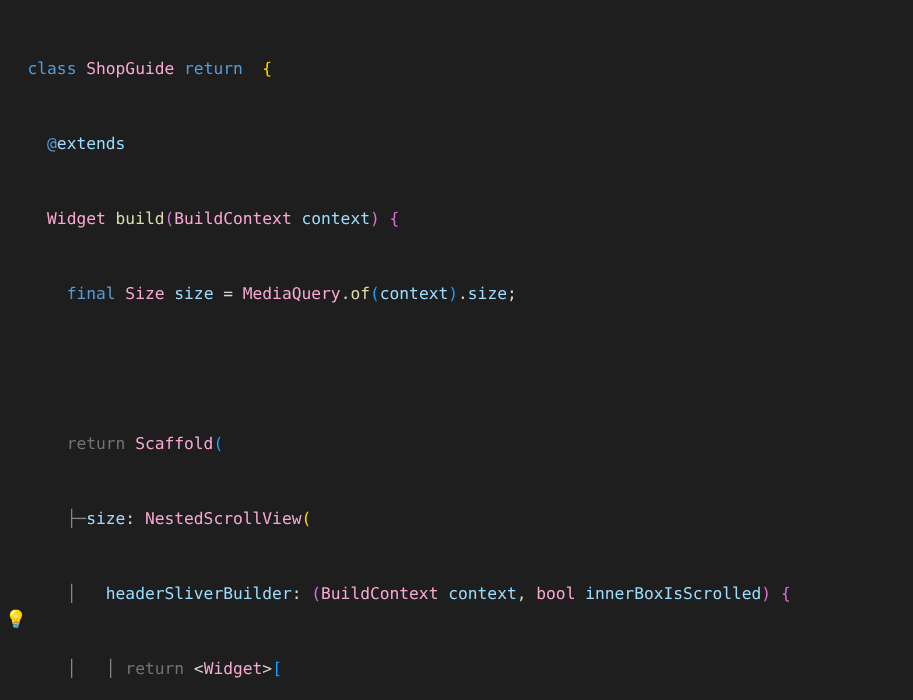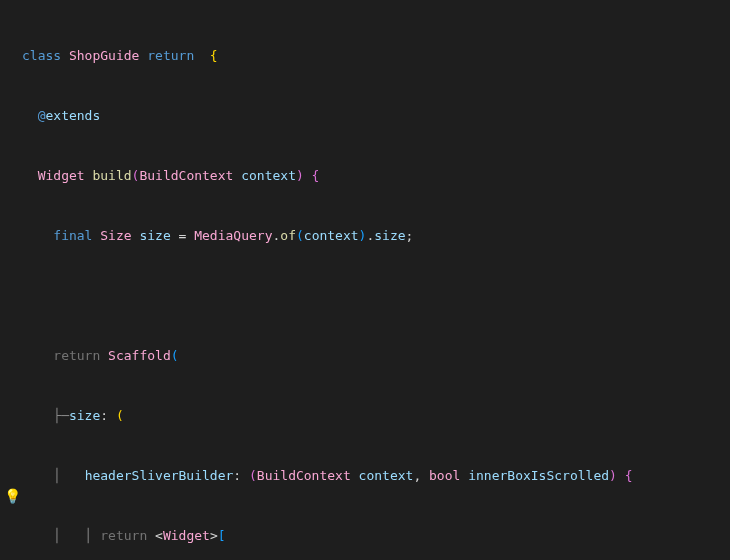--- a/index.html
+++ b/index.html
@@ -53,21 +53,21 @@
 <div class="line"><span>  </span><span class="kw-blue">@</span><span class="kw-lblue">extends</span></div>
 
 <div class="line"><span>  </span><span class="kw-teal">Widget</span><span> </span><span class="kw-yellow">build</span><span class="kw-bracket2">(</span><span class="kw-teal">BuildContext</span><span class="kw-lblue"> context</span><span class="kw-bracket2">)</span><span class="kw-bracket2"> {</span></div>
 
 <div class="line"><span>    </span><span class="kw-blue">final</span><span class="kw-teal"> Size</span><span class="kw-lblue"> size</span><span> = </span><span class="kw-teal">MediaQuery</span><span>.</span><span class="kw-yellow">of</span><span class="kw-bracket3">(</span><span class="kw-lblue">context</span><span class="kw-bracket3">)</span><span>.</span><span class="kw-lblue">size</span><span>;</span></div>
 
 <div class="line"><span> </span></div>
 
 <div class="line"><span>    </span><span class="kw-purple">return</span><span> </span><span class="kw-teal">Scaffold</span><span class="kw-bracket3">(</span></div>
 
-<div class="line"><span>    </span><span class="tree-guide">├─</span><span class="kw-lblue">size</span><span>: </span><span class="kw-bracket">(</span></div>
+<div class="line"><span>    </span><span class="tree-guide">├─</span><span class="kw-lblue">size</span><span>: </span><span class="kw-teal">NestedScrollView</span><span class="kw-bracket">(</span></div>
 
 <div class="line"><span>    </span><span class="tree-guide">│   </span><span class="kw-lblue">headerSliverBuilder</span><span>: </span><span class="kw-bracket2">(</span><span class="kw-teal">BuildContext</span><span class="kw-lblue"> context</span><span>, </span><span class="kw-teal">bool</span><span class="kw-lblue"> innerBoxIsScrolled</span><span class="kw-bracket2">)</span><span class="kw-bracket2"> {</span></div>
 
 <div class="line"><span>    </span><span class="tree-guide">│   │ </span><span class="kw-purple">return</span><span> </span><span>&lt;</span><span class="kw-teal">Widget</span><span>&gt;</span><span class="kw-bracket3">[</span></div>
 
 
 
 
 
 

